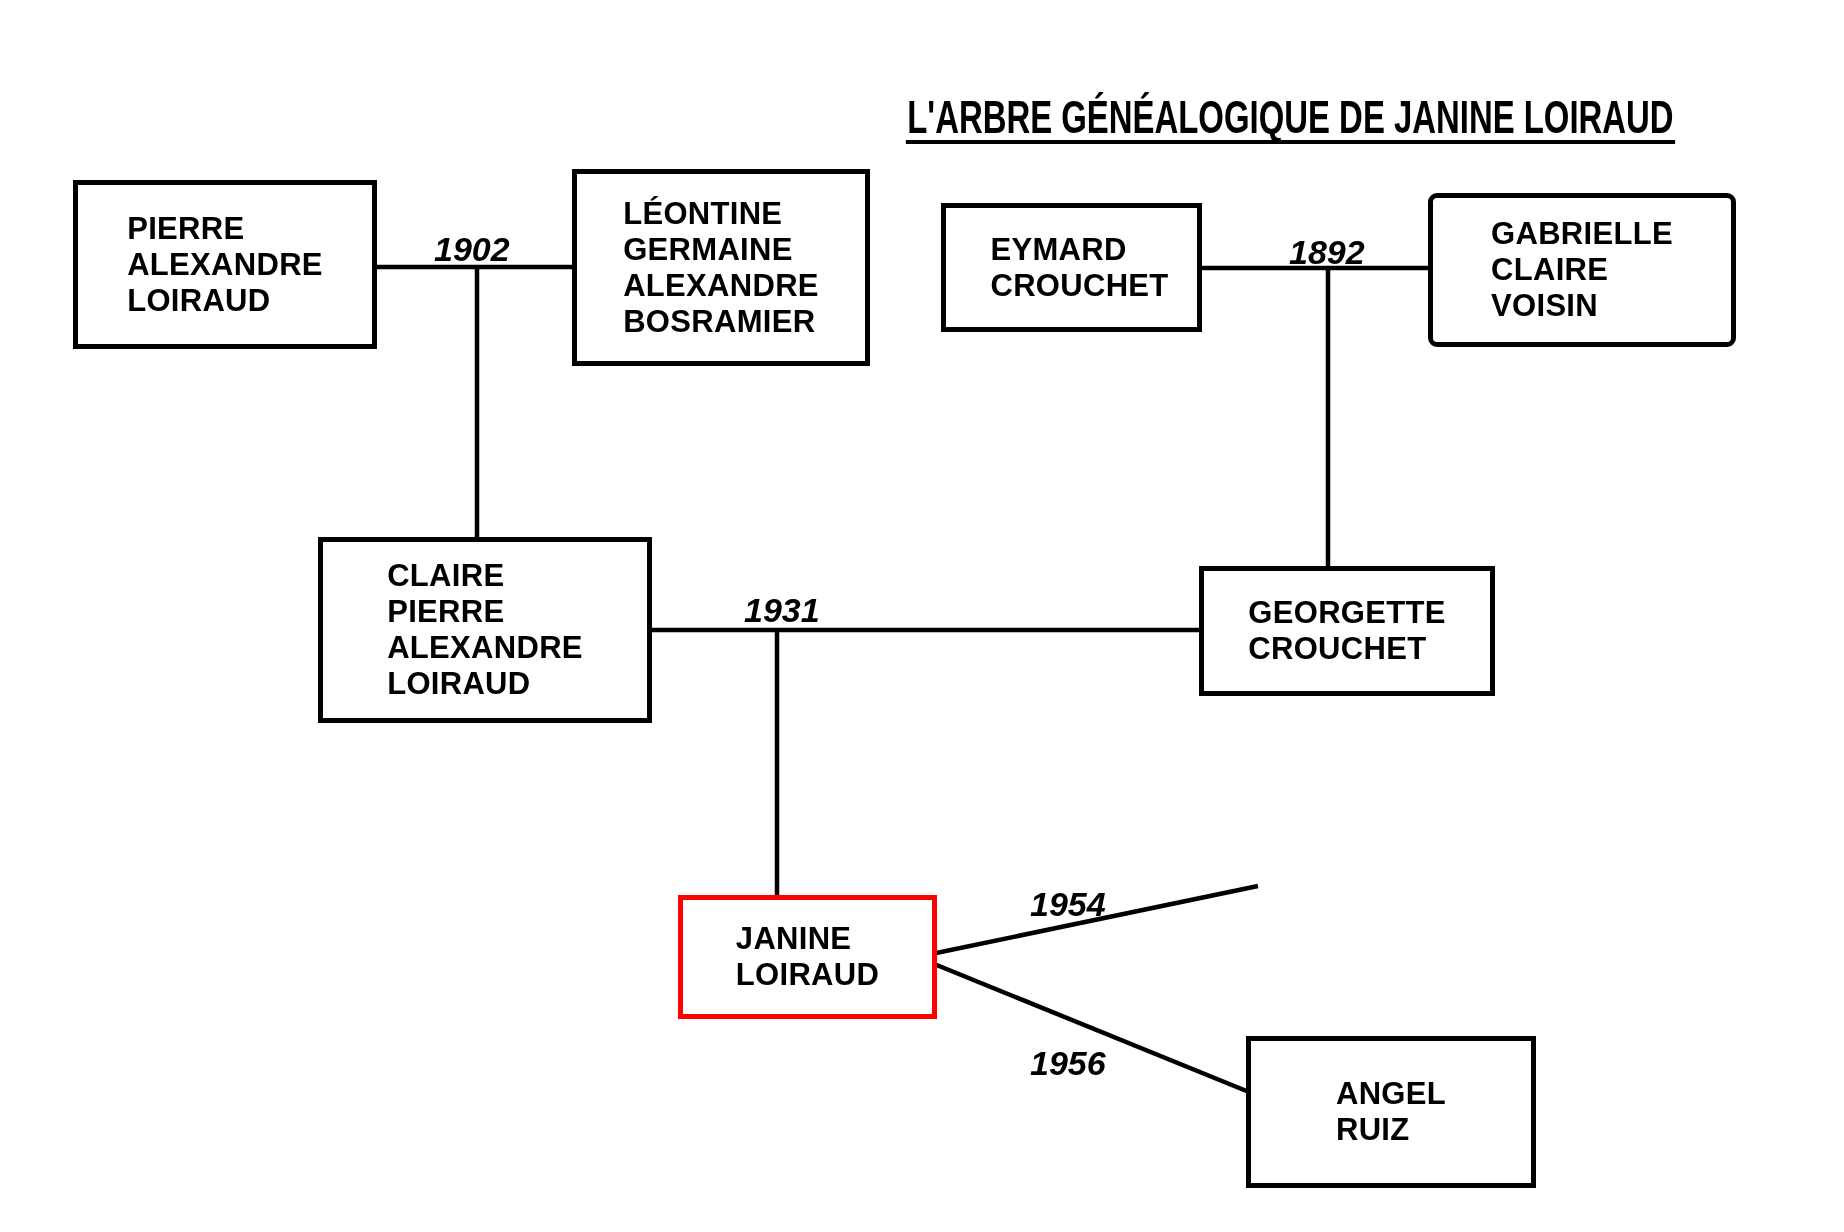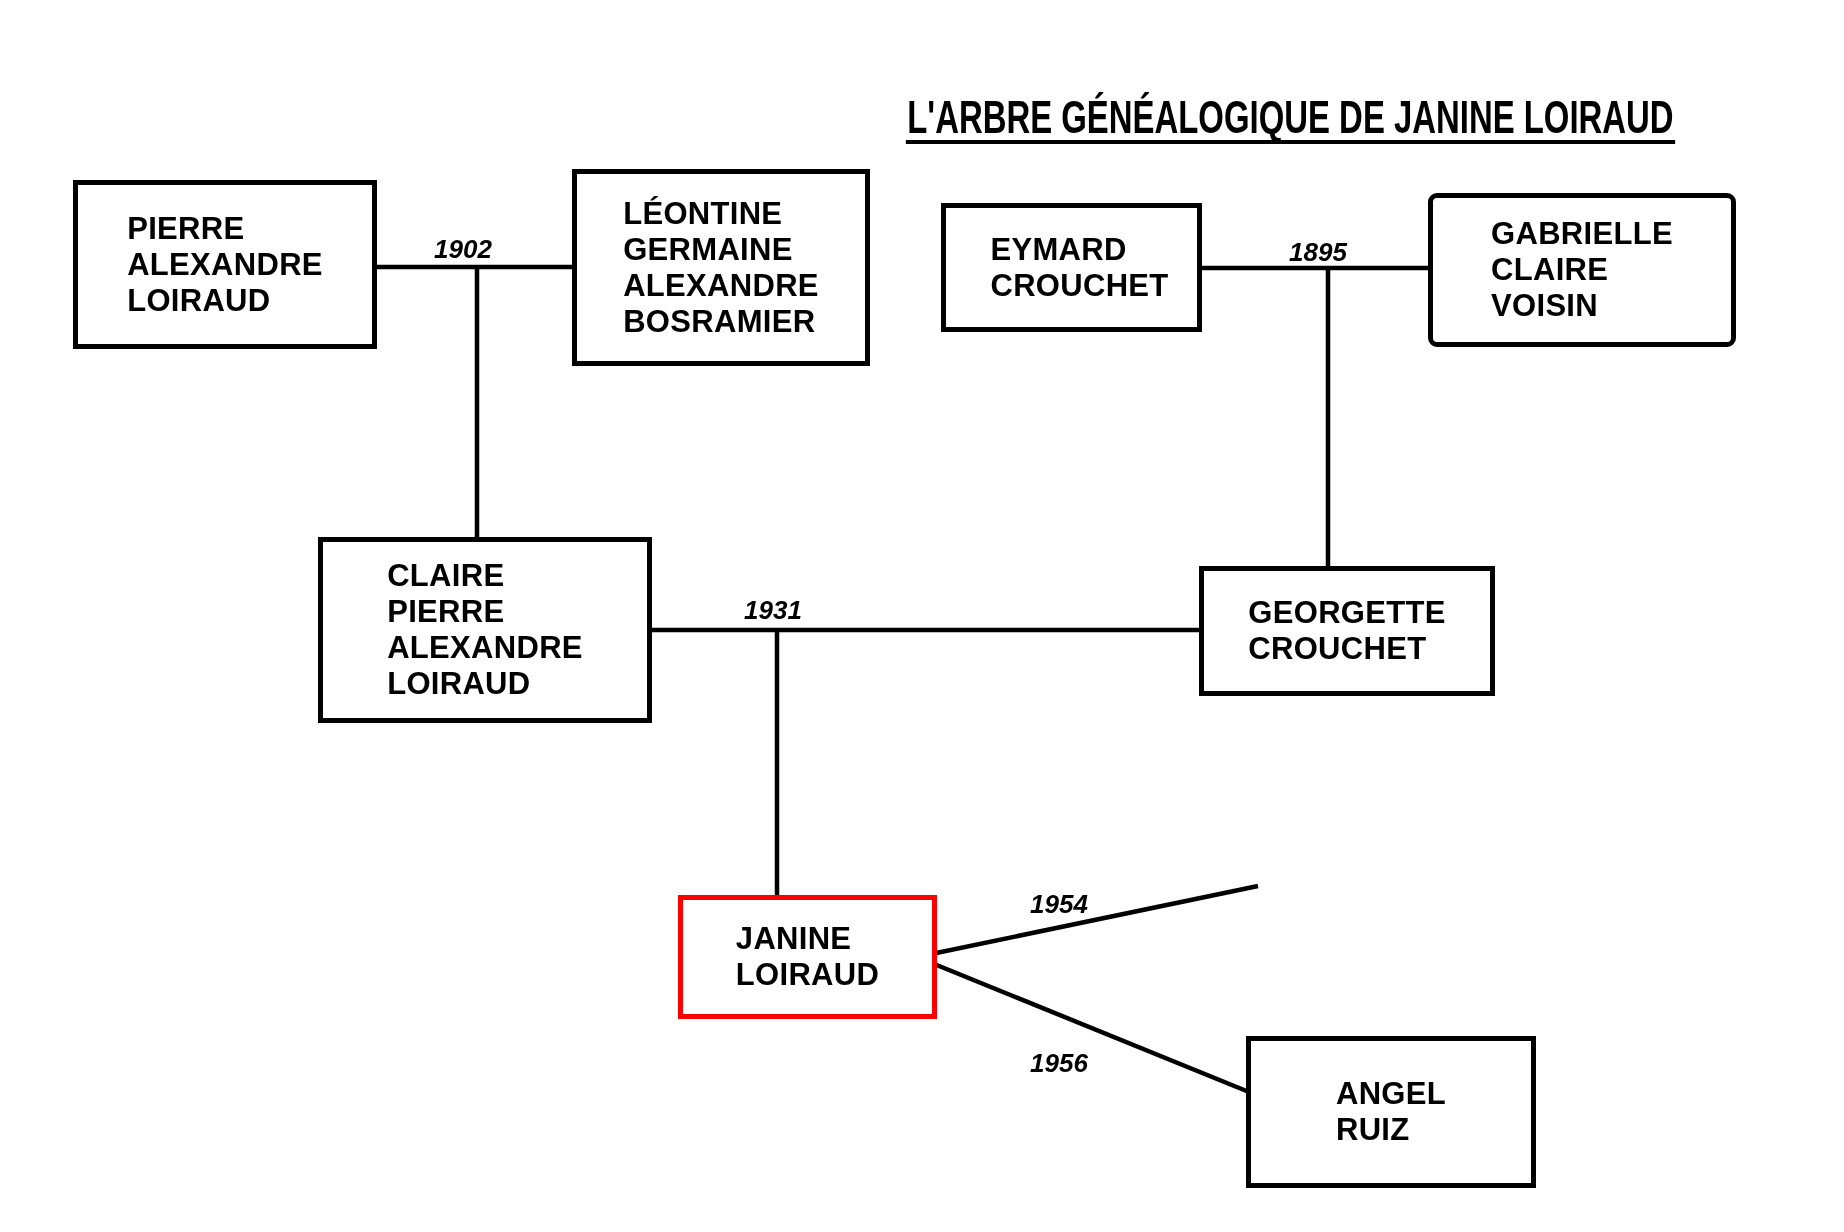--- a/index.html
+++ b/index.html
@@ -64,21 +64,21 @@
   .box-eymard    { left: 941px;  top: 203px;  width: 261px; height: 129px; padding-left: 16px; }
   .box-gabrielle { left: 1428px; top: 193px;  width: 308px; height: 154px; border-radius: 9px; }
   .box-george    { left: 318px;  top: 537px;  width: 334px; height: 186px; }
   .box-georgette { left: 1199px; top: 566px;  width: 296px; height: 130px; }
   .box-janine    { left: 678px;  top: 895px;  width: 259px; height: 124px; border-color: #FF0000; }
   .box-guy       { left: 1255px; top: 812px;  width: 281px; height: 132px; }
   .box-angel     { left: 1246px; top: 1036px; width: 290px; height: 152px; }
   
   .year {
     position: absolute;
-    font-size: 26px;
+    font-size: 34px;
     font-weight: bold;
     font-style: italic;
     line-height: 34px;
     white-space: nowrap;
     z-index: 3;
   }
   .year-1902 { left: 434px;  top: 232px; }
   .year-1901 { left: 1289px; top: 235px; }
   .year-1931 { left: 744px;  top: 593px; }
   .year-1954 { left: 1030px; top: 887px; }
@@ -109,21 +109,21 @@
     <line x1="777" y1="630" x2="777" y2="900"></line>
     <line x1="917" y1="957" x2="1258" y2="886"></line>
     <line x1="917" y1="957" x2="1249" y2="1092"></line>
   </svg>
 
   <div class="title-wrap">
     <span class="title">L'ARBRE GÉNÉALOGIQUE DE JANINE LOIRAUD</span>
   </div>
 
   <div class="year year-1902">1902</div>
-  <div class="year year-1901">1895</div>
+  <div class="year year-1901">1892</div>
   <div class="year year-1931">1931</div>
   <div class="year year-1954">1954</div>
   <div class="year year-1956">1956</div>
 
   <div class="person-box box-pierre">
     <div class="name">
       <div>PIERRE</div>
       <div>ALEXANDRE</div>
       <div>LOIRAUD</div>
     </div>

